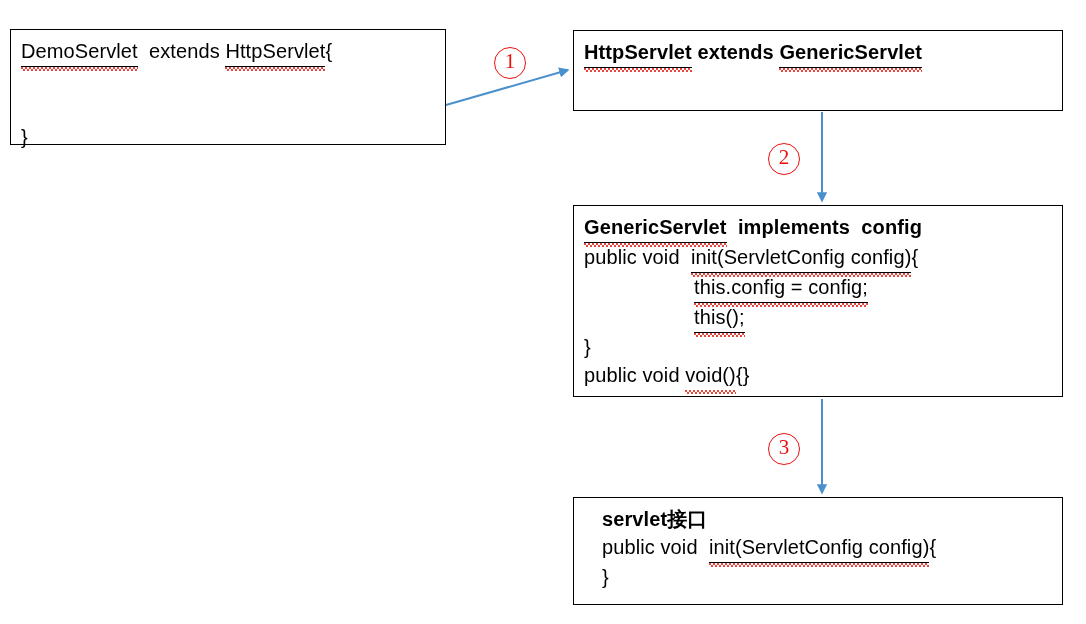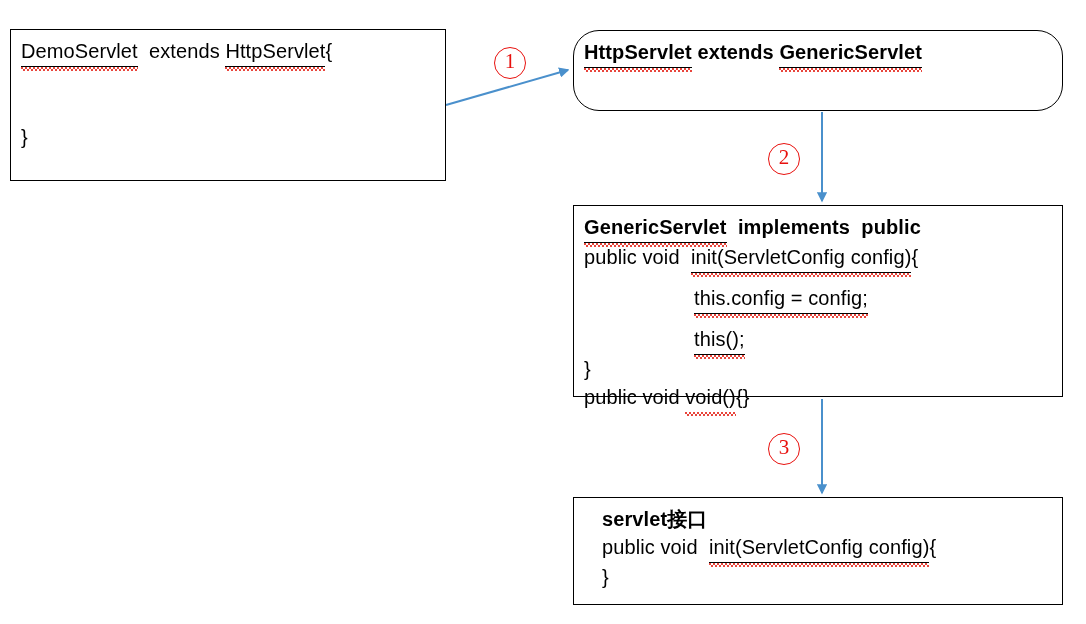--- a/index.html
+++ b/index.html
@@ -23,36 +23,36 @@
 
   
   .box {
     position: absolute;
     box-sizing: border-box;
     border: 1.6px solid #000000;
     background: #ffffff;
     padding: 7px 10px 6px 10px;
   }
 
-  #box-demoservlet { left: 10px;  top: 29px;  width: 436px; height: 152px; }
-  #box-httpservlet { left: 573px; top: 30px;  width: 490px; height: 81px; border-radius: 26px;  }
+  #box-demoservlet { left: 10px;  top: 29px;  width: 436px; height: 116px; }
+  #box-httpservlet { left: 573px; top: 30px;  width: 490px; height: 81px;  }
   #box-genericservlet { left: 573px; top: 205px; width: 490px; height: 192px; }
   #box-servlet     { left: 573px; top: 497px; width: 490px; height: 108px; padding-left: 28px; }
 
   
   .code-line {
     font-family: "Liberation Sans", sans-serif;
     font-size: 20px;
     line-height: 28px;
     white-space: pre;
     color: #000000;
     letter-spacing: 0.1px;
   }
   .code-line.bold { font-weight: bold; }
-  .code-line.indent { padding-left: 110px; margin-top: 11px; }
+  .code-line.indent { padding-left: 110px; }
   .code-line.blank { height: 28px; }
 
   
   .u {
     border-bottom: 1.6px solid #000000;
     padding-bottom: 1px;
   }
 
   
   .sq {
@@ -127,21 +127,21 @@
     <div class="code-line blank"></div>
     <div class="code-line blank"></div>
     <div class="code-line">}</div>
   </div>
 
   <div class="box" id="box-httpservlet">
     <div class="code-line bold"><span class="u sq">HttpServlet</span><span> extends </span><span class="u sq">GenericServlet</span></div>
   </div>
 
   <div class="box" id="box-genericservlet">
-    <div class="code-line bold"><span class="u sq">GenericServlet</span><span>  implements  public</span></div>
+    <div class="code-line bold"><span class="u sq">GenericServlet</span><span>  implements  config</span></div>
 
     <div class="code-line"><span>public void  </span><span class="u sq">init(ServletConfig config)</span><span>{</span></div>
 
     <div class="code-line indent"><span class="u sq">this.config = config;</span></div>
 
     <div class="code-line indent"><span class="u sq">this();</span></div>
 
     <div class="code-line">}</div>
 
     <div class="code-line"><span>public void </span><span class="sq">void()</span><span>{}</span></div>

